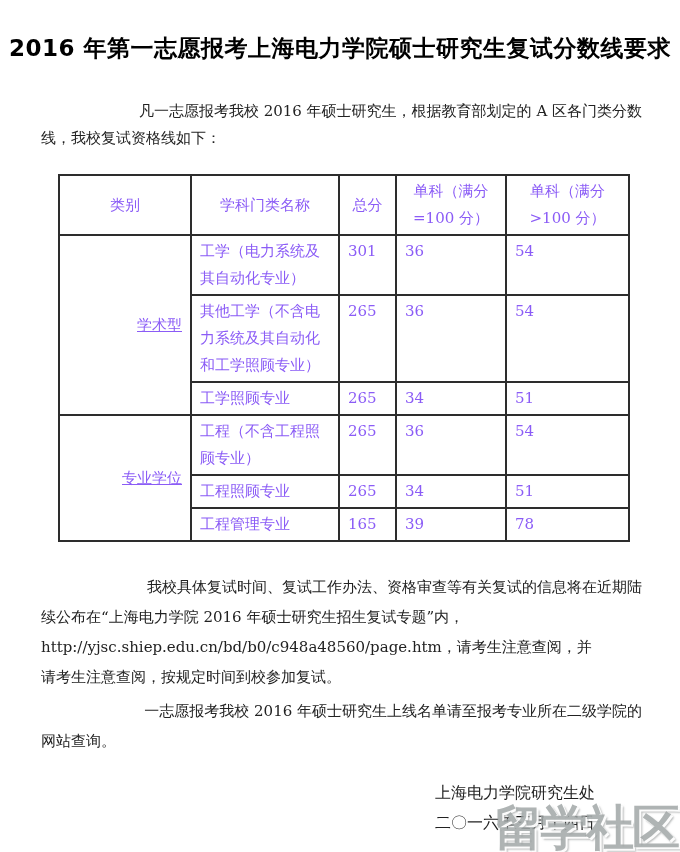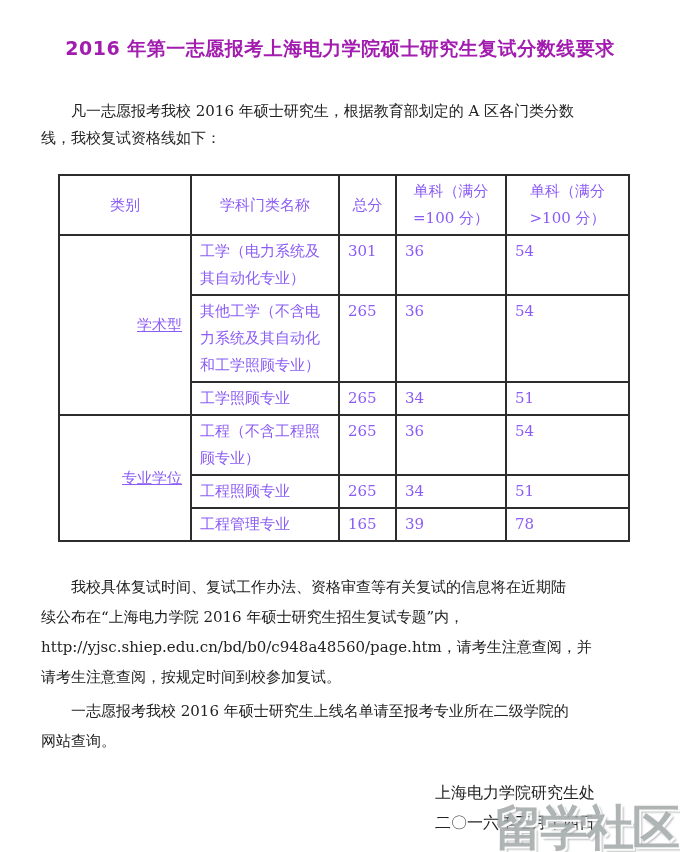--- a/index.html
+++ b/index.html
@@ -11,32 +11,32 @@
     background: #ffffff;
     color: #1e1e1e;
     font-family: "DejaVu Serif", "Liberation Serif", serif;
     overflow: hidden;
   }
   .doc-title {
     padding-top: 34px;
     text-align: center;
     font-family: "DejaVu Sans", "Liberation Sans", sans-serif;
     font-weight: bold;
-    font-size: 19px;
+    font-size: 23px;
     line-height: 28px;
-    color: #a21caf;
+    color: #000000;
     letter-spacing: 0.5px;
   }
   .para {
     margin: 0 38px 0 41px;
     font-size: 15px;
     color: #222222;
   }
   .para div { white-space: nowrap; }
-  .para div:first-child { text-indent: 2em; }
+  .para div:first-child { text-indent: 2em; text-align: right; }
   .intro { margin-top: 36px; line-height: 27px; }
   .notice { margin-top: 30px; line-height: 30px; }
   .query  { margin-top: 4px; line-height: 30px; }
   table.score-table {
     margin: 22px 0 0 58px;
     border-collapse: collapse;
     table-layout: fixed;
     width: 570px;
     font-size: 15px;
     color: #8b5cf6;

